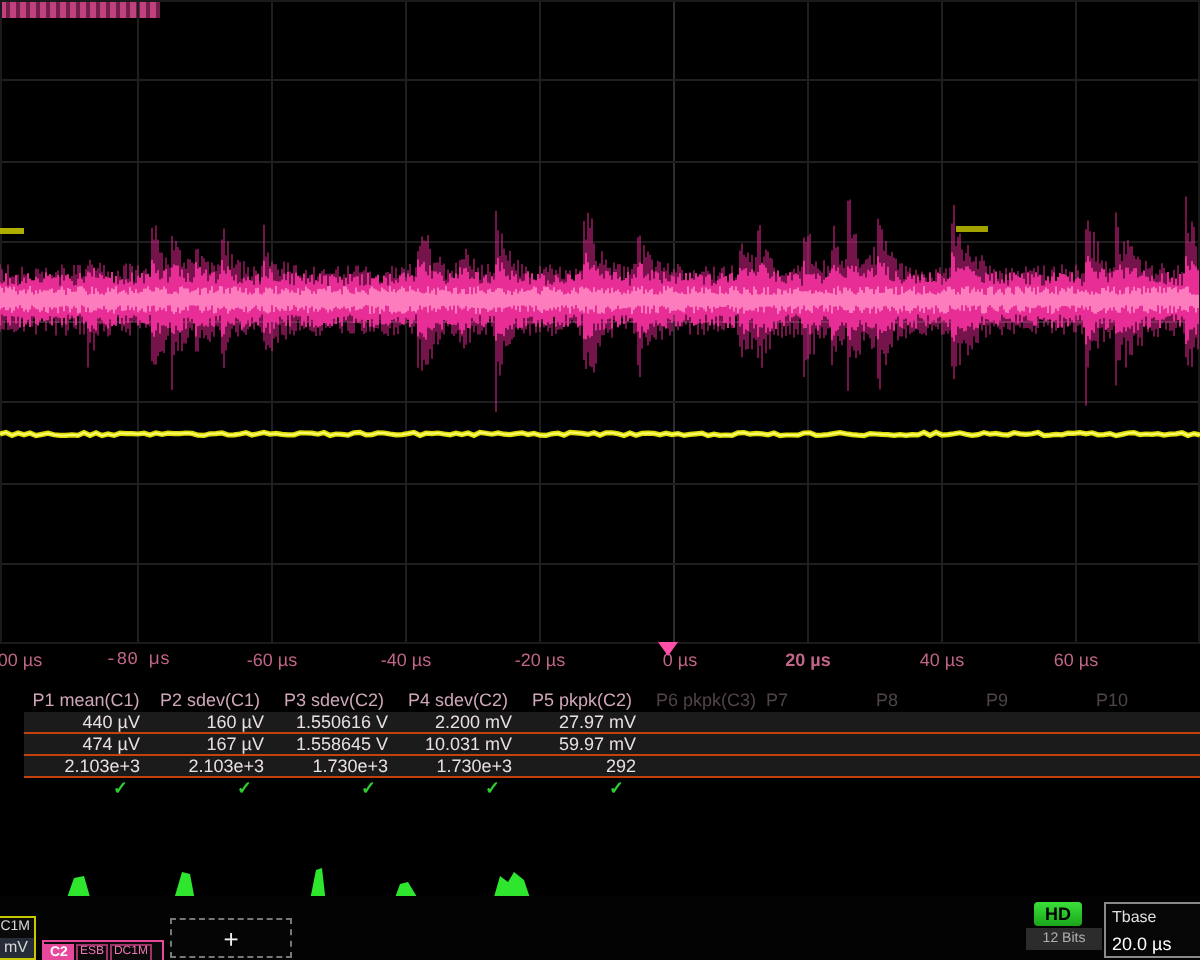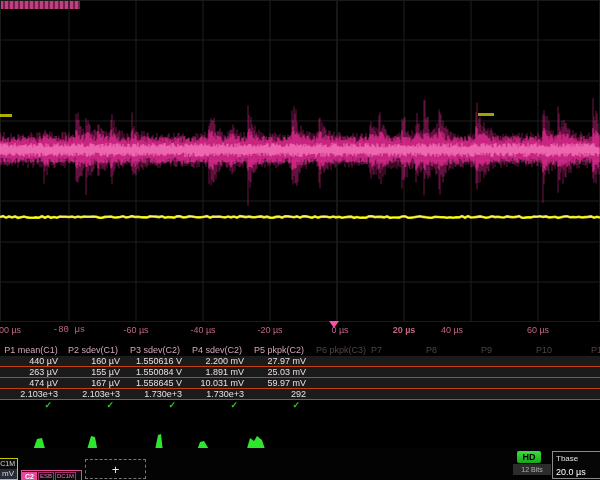--- a/index.html
+++ b/index.html
@@ -19,21 +19,21 @@
   .axis-row{position:absolute;left:0;top:321px;width:600px;height:17px;overflow:hidden;}
   .axis-label{
     position:absolute;top:4px;transform:translateX(-50%);
     color:#c06488;font-size:9px;white-space:nowrap;
   }
   .trig{position:absolute;top:0;width:0;height:0;
     border-left:5px solid transparent;border-right:5px solid transparent;
     border-top:7px solid #ff4fa8;}
   
   .mtable{position:absolute;left:0;top:345px;width:600px;font-size:9px;line-height:11px;}
-  .mrow{display:flex;height:11px;}
+  .mrow{display:flex;height:11px;margin-left:12px;}
   .mrow.valbg{background:#1b1b1b;border-bottom:1px solid #c2410c;height:10px;}
   .mcell{flex:none;box-sizing:border-box;white-space:nowrap;overflow:visible;}
   .mcell.w1{width:62px;} .mcell.w2{width:55px;}
   .hdr{color:#cfa7ba;text-align:center;}
   .hdr.dim{color:#504449;text-align:left;padding-left:6px;}
   .val{color:#e9dfe4;text-align:right;padding-right:4px;}
   .chk{color:#2ecc2e;text-align:right;padding-right:10px;font-weight:bold;font-size:9px;}
   .histicons{position:absolute;left:0;top:432px;}
   
   .bbar{position:absolute;left:0;top:448px;width:600px;height:32px;background:#030303;}
@@ -96,21 +96,21 @@
     </svg>
 
   <div class="axis-row" id="axisrow">
       <span class="axis-label" style="left: 6px;">-100 µs</span>
       <span class="axis-label" style="left: 69px; font-family: Liberation Mono, monospace;">-80 µs</span>
       <span class="axis-label" style="left: 136px;">-60 µs</span>
       <span class="axis-label" style="left: 203px;">-40 µs</span>
       <span class="axis-label" style="left: 270px;">-20 µs</span>
       <span class="axis-label" style="left: 340px;">0 µs</span>
       <span class="axis-label" style="left: 404px; font-weight: bold;">20 µs</span>
-      <span class="axis-label" style="left: 452px;">40 µs</span>
+      <span class="axis-label" style="left: 471px;">40 µs</span>
       <span class="axis-label" style="left: 538px;">60 µs</span>
       <div class="trig" style="left: 329px;"></div>
     </div>
 
   <div class="mtable" id="mtable">
       <div class="mrow">
         <div class="mcell w1 hdr">P1 mean(C1)</div>
         <div class="mcell w1 hdr">P2 sdev(C1)</div>
         <div class="mcell w1 hdr">P3 sdev(C2)</div>
         <div class="mcell w1 hdr">P4 sdev(C2)</div>
@@ -129,33 +129,20 @@
         <div class="mcell w1 val">2.200 mV</div>
         <div class="mcell w1 val">27.97 mV</div>
         <div class="mcell w2 val"></div>
         <div class="mcell w2 val"></div>
         <div class="mcell w2 val"></div>
         <div class="mcell w2 val"></div>
         <div class="mcell w2 val"></div>
         <div class="mcell w2 val"></div>
       </div>
       <div class="mrow valbg">
-        <div class="mcell w1 val">263 µV</div>
-        <div class="mcell w1 val">155 µV</div>
-        <div class="mcell w1 val">1.550084 V</div>
-        <div class="mcell w1 val">1.891 mV</div>
-        <div class="mcell w1 val">25.03 mV</div>
-        <div class="mcell w2 val"></div>
-        <div class="mcell w2 val"></div>
-        <div class="mcell w2 val"></div>
-        <div class="mcell w2 val"></div>
-        <div class="mcell w2 val"></div>
-        <div class="mcell w2 val"></div>
-      </div>
-      <div class="mrow valbg">
         <div class="mcell w1 val">474 µV</div>
         <div class="mcell w1 val">167 µV</div>
         <div class="mcell w1 val">1.558645 V</div>
         <div class="mcell w1 val">10.031 mV</div>
         <div class="mcell w1 val">59.97 mV</div>
         <div class="mcell w2 val"></div>
         <div class="mcell w2 val"></div>
         <div class="mcell w2 val"></div>
         <div class="mcell w2 val"></div>
         <div class="mcell w2 val"></div>

